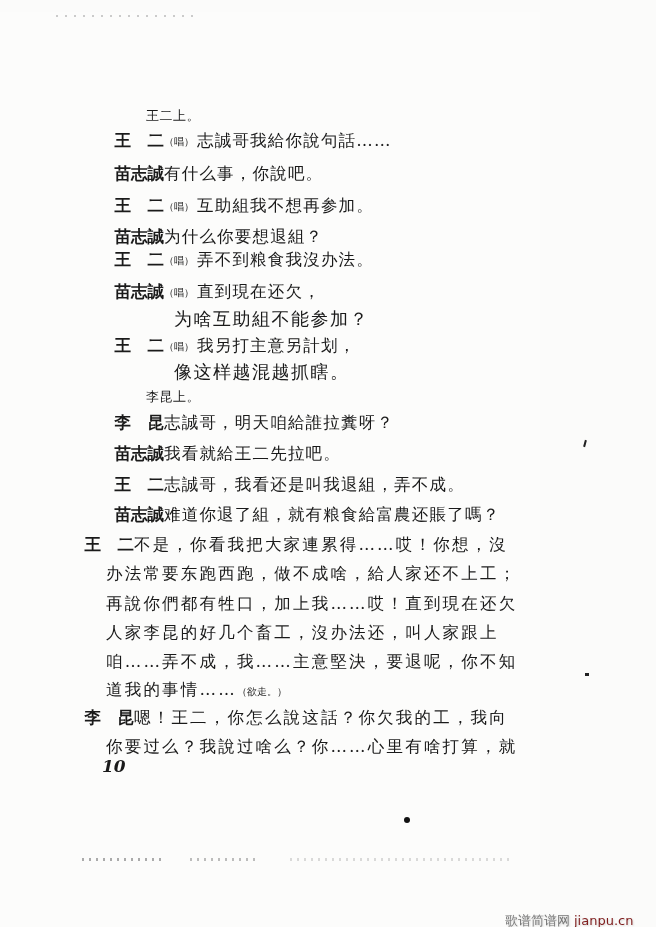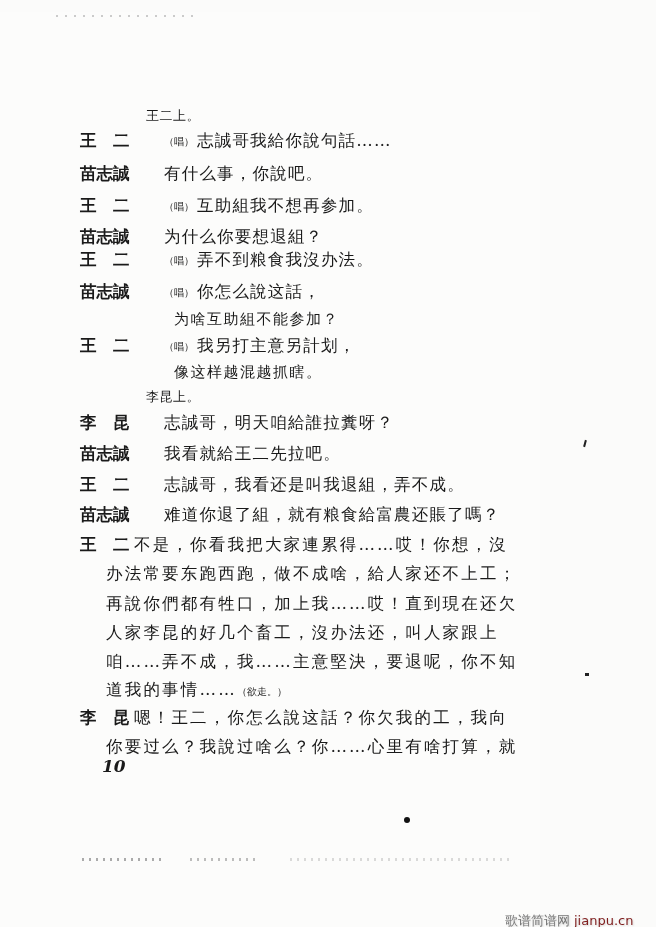--- a/index.html
+++ b/index.html
@@ -28,38 +28,39 @@
     font-size: 16.5px;
     line-height: 28px;
     white-space: nowrap;
     letter-spacing: 1.2px;
   }
   .speaker {
     display: inline-block;
     width: 84px;
     font-weight: bold;
     letter-spacing: 0;
+    text-align: right;
   }
   .tag {
     font-size: 10px;
     letter-spacing: 0;
     margin-right: 3px;
     vertical-align: 1px;
   }
   .stage {
     position: absolute;
     left: 146px;
     font-size: 13px;
     line-height: 20px;
     letter-spacing: 0.5px;
   }
   .cont {
     position: absolute;
     left: 174px;
-    font-size: 15px;
+    font-size: 18px;
     line-height: 28px;
     letter-spacing: 1.5px;
     white-space: nowrap;
   }
   .para {
     position: absolute;
     left: 106px;
     font-size: 16.5px;
     line-height: 28px;
     letter-spacing: 2.2px;
@@ -152,21 +153,21 @@
 
   <div class="line" style="top:211px;">
     <span class="speaker">苗志誠</span><span>为什么你要想退組？</span>
   </div>
 
   <div class="line" style="top:234px;">
     <span class="speaker">王　二</span><span class="tag">（唱）</span><span>弄不到粮食我沒办法。</span>
   </div>
 
   <div class="line" style="top:266px;">
-    <span class="speaker">苗志誠</span><span class="tag">（唱）</span><span>你怎么說这話，</span>
+    <span class="speaker">苗志誠</span><span class="tag">（唱）</span><span>直到現在还欠，</span>
   </div>
   <div class="cont" style="top:293px;">为啥互助組不能参加？</div>
 
   <div class="line" style="top:320px;">
     <span class="speaker">王　二</span><span class="tag">（唱）</span><span>我另打主意另計划，</span>
   </div>
   <div class="cont" style="top:346px;">像这样越混越抓瞎。</div>
 
   <div class="stage" style="top:375px;">李昆上。</div>
 

